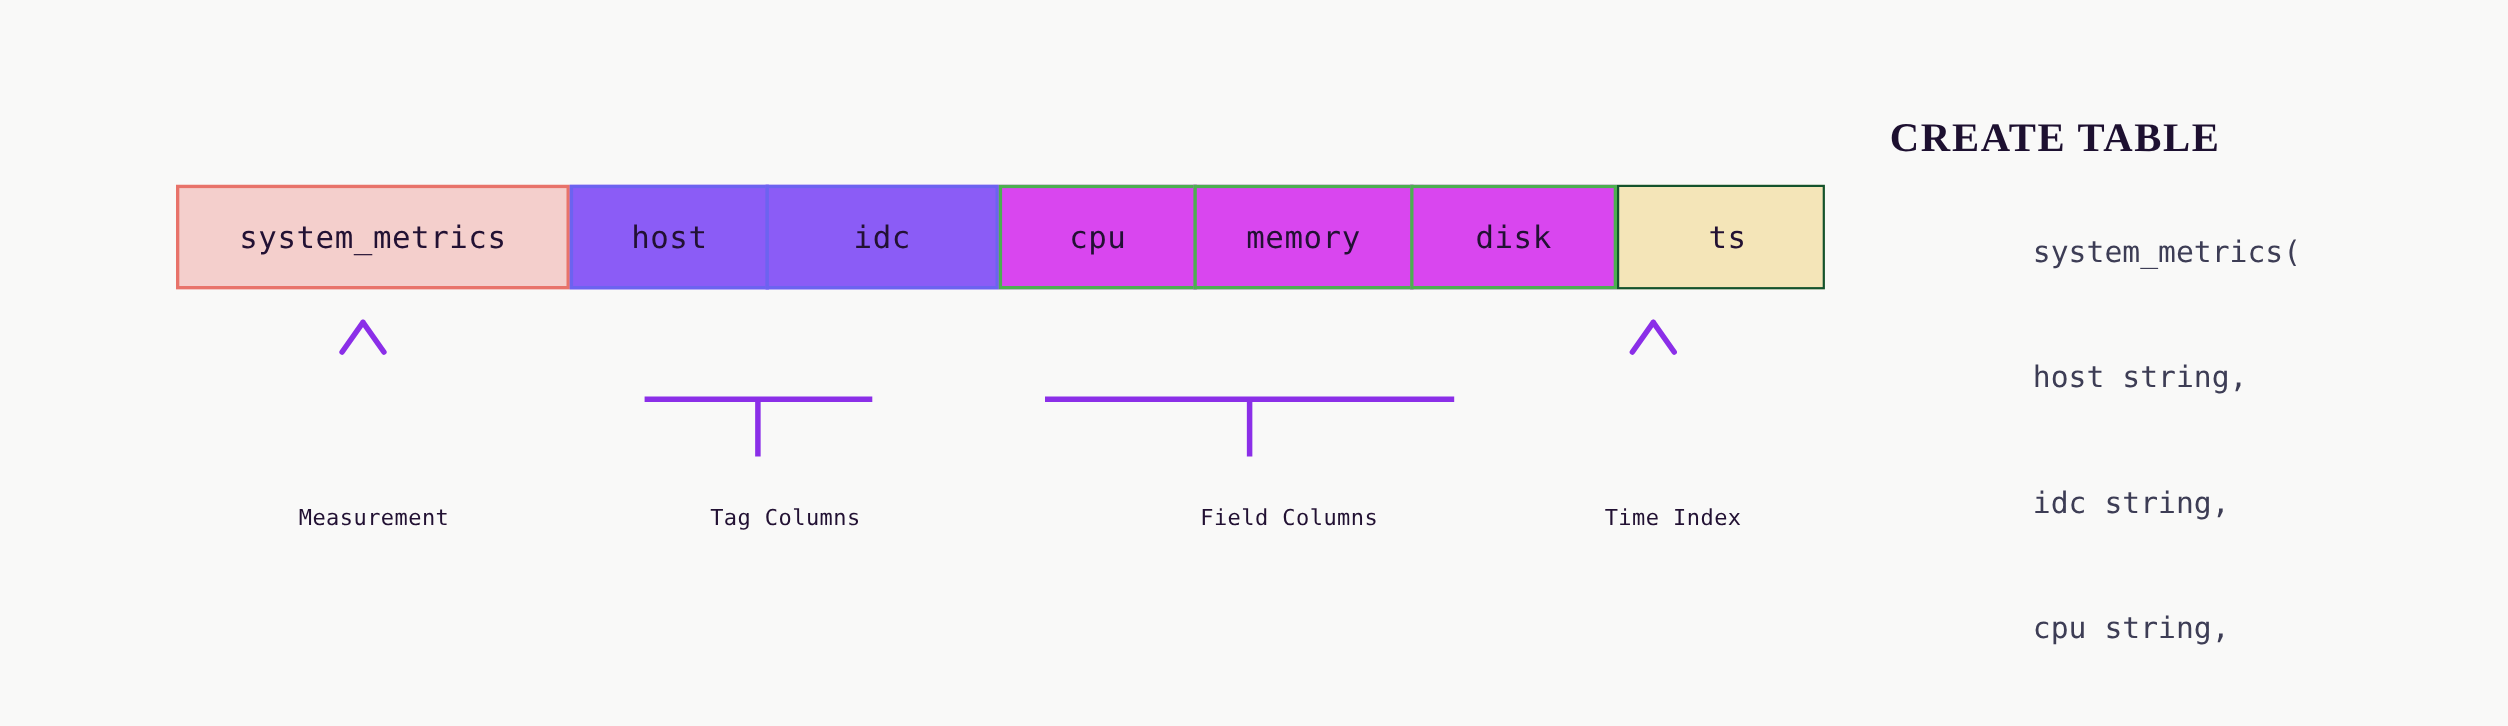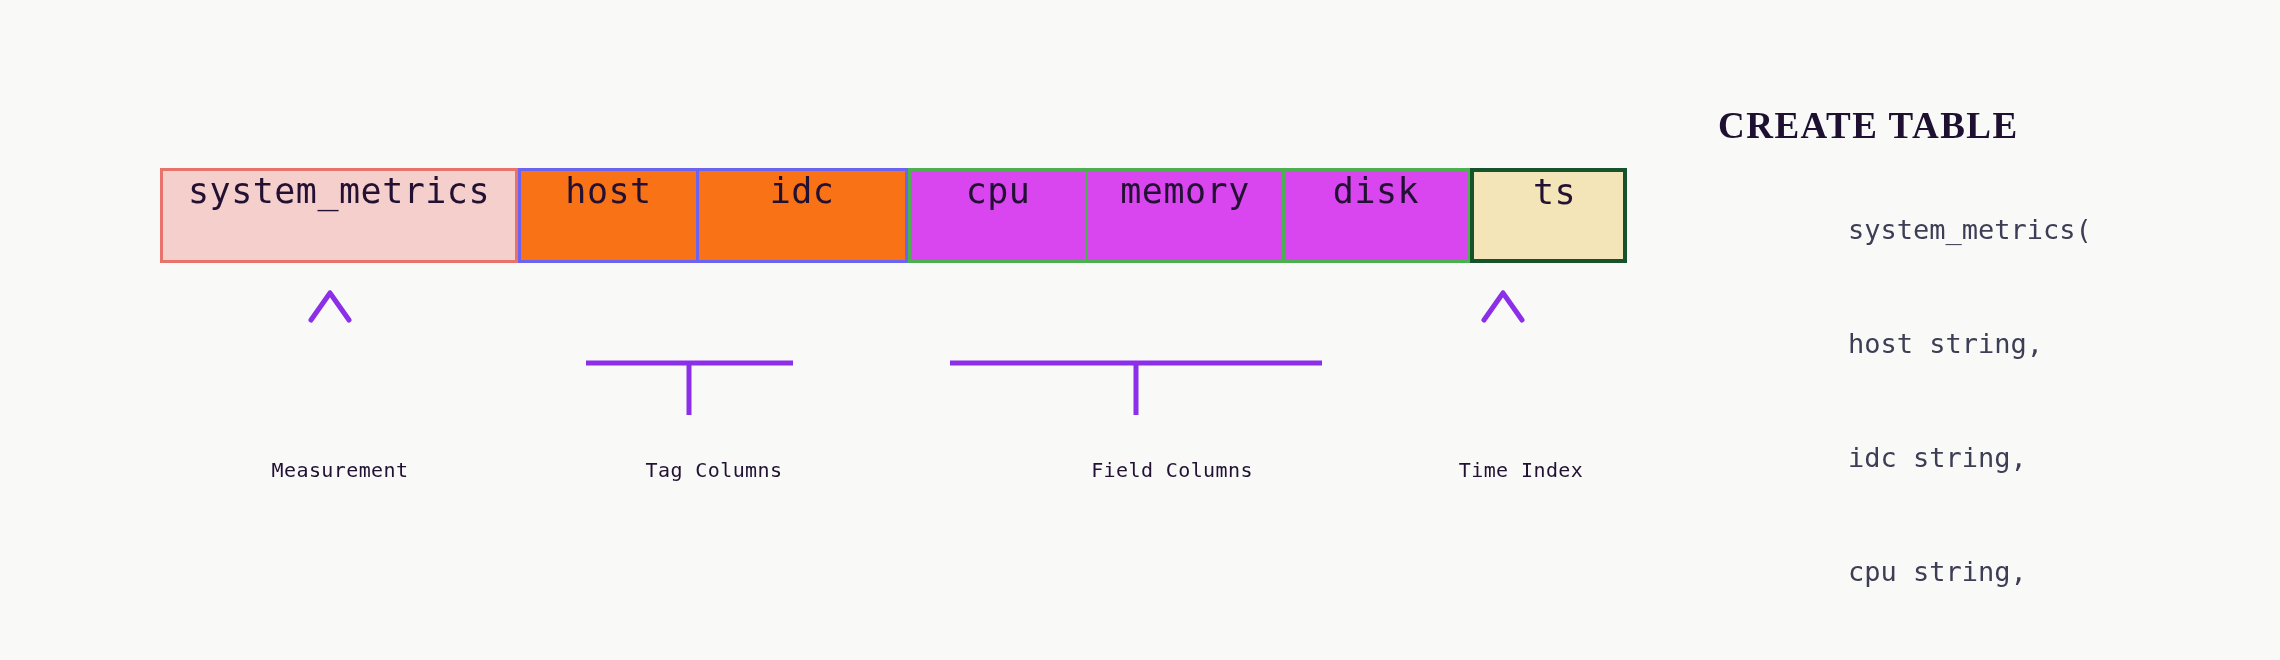--- a/index.html
+++ b/index.html
@@ -32,37 +32,38 @@
     align-items: stretch;
   }
   .group {
     display: flex;
     align-items: stretch;
     box-sizing: border-box;
   }
   .cell {
     box-sizing: border-box;
     display: flex;
+    align-items: center;
     justify-content: center;
     font-family: "DejaVu Sans Mono", monospace;
-    font-size: 35px;
+    font-size: 28px;
     color: #221133;
     letter-spacing: 0.5px;
     white-space: nowrap;
   }
 
   
   .g-measurement .cell {
     background: #f4cfcc;
     border: 3px solid #e8736a;
     width: 358px;
   }
   
   .g-tag .cell {
-    background: #f97316;
+    background: #8b5cf6;
     border: 3px solid #6c63f0;
     width: 181px;
   }
   .g-tag .cell + .cell {
     border-left-width: 3px;
     margin-left: -3px;
     width: 212px;
   }
   
   .g-field .cell {
@@ -71,22 +72,22 @@
     width: 180px;
   }
   .g-field .cell + .cell {
     margin-left: -3px;
     width: 200px;
   }
   .g-field .cell:nth-child(3) { width: 188px; }
   
   .g-time .cell {
     background: #f4e5b8;
-    border: 4px solid #14532d;
-    width: 157px;
+    border: 2px solid #14532d;
+    width: 189px;
     padding-left: 12px;
   }
 
   
   .connector-layer {
     position: absolute;
     left: 0; top: 0;
     width: 2280px;
     height: 660px;
     pointer-events: none;

